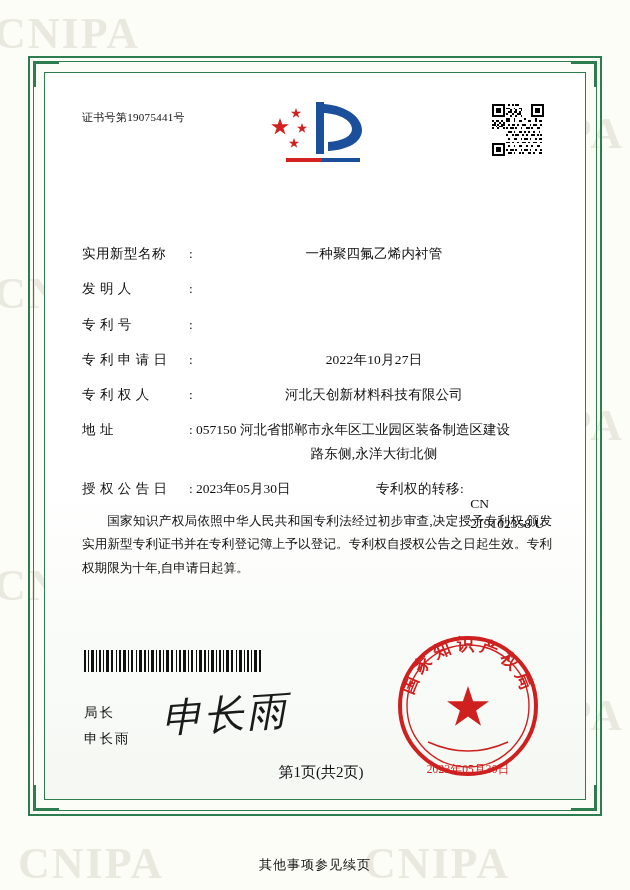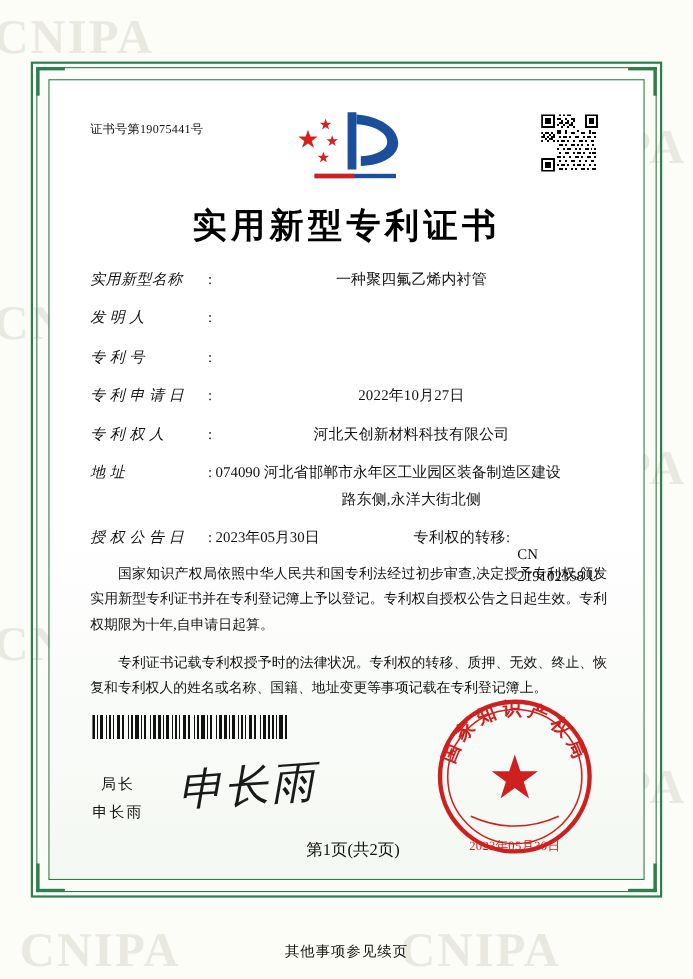--- a/index.html
+++ b/index.html
@@ -142,21 +142,20 @@
     margin-bottom: 15px;
     font-size: 13.5px;
     color: #111;
     line-height: 1.5;
   }
   .field-label {
     width: 104px;
     flex: 0 0 104px;
     letter-spacing: 0.5px;
     white-space: nowrap;
-    font-style: italic;
   }
   .field-colon {
     flex: 0 0 10px;
     text-align: center;
   }
   .field-value {
     flex: 1 1 auto;
     letter-spacing: 0.2px;
     text-align: center;
   }
@@ -193,21 +192,20 @@
   }
 
   .signature-block {
     position: absolute;
     left: 40px;
     top: 628px;
     font-size: 13.5px;
     color: #111;
     line-height: 1.9;
     letter-spacing: 2px;
-    text-align: center;
   }
   .sig-script {
     position: absolute;
     left: 118px;
     top: 615px;
     font-size: 40px;
     font-family: "DejaVu Serif", serif;
     font-style: italic;
     color: #1a1a1a;
     transform: rotate(-4deg);
@@ -409,21 +407,20 @@
         </g>
 
         <path d="M66 6 L74 6 L74 58 L66 58 Z" fill="#1b4f9c"></path>
         <path d="M74 8 C98 10 112 22 112 34 C112 46 98 54 78 55 L78 46 C93 45 102 40 102 33 C102 25 91 18 74 17 Z" fill="#1b4f9c"></path>
 
         <rect x="36" y="62" width="74" height="4" fill="#1b4f9c"></rect>
         <rect x="36" y="62" width="36" height="4" fill="#d32020"></rect>
       </svg>
     </div>
 
-    <div class="title">实用新型专利证书</div>
 
     <div class="fields">
 
       <div class="field-row">
         <div class="field-label">实用新型名称</div>
         <div class="field-colon">:</div>
         <div class="field-value">一种聚四氟乙烯内衬管</div>
       </div>
 
       <div class="field-row">
@@ -445,40 +442,39 @@
       <div class="field-row">
         <div class="field-label">专 利 权 人</div>
         <div class="field-colon">:</div>
         <div class="field-value">河北天创新材料科技有限公司</div>
       </div>
 
       <div class="field-row">
         <div class="field-label">地 址</div>
         <div class="field-colon">:</div>
         <div style="flex:1 1 auto;">
-          <div>074090 河北省邯郸市永年区工业园区装备制造区建设</div>
+          <div>057150 河北省邯郸市永年区工业园区装备制造区建设</div>
           <div class="field-value second-line">路东侧,永洋大街北侧</div>
         </div>
       </div>
 
       <div class="field-row">
         <div class="field-label">授 权 公 告 日</div>
         <div class="field-colon">:</div>
         <div class="inline-split">
           <div class="left-val">2023年05月30日</div>
           <div class="right-label">专利权的转移:</div>
           <div class="right-val">CN 219102358 U</div>
         </div>
       </div>
 
     </div>
 
     <div class="paras">
       <div class="para">国家知识产权局依照中华人民共和国专利法经过初步审查,决定授予专利权,颁发实用新型专利证书并在专利登记簿上予以登记。专利权自授权公告之日起生效。专利权期限为十年,自申请日起算。</div>
-      <div class="para">专利证书记载专利权授予时的法律状况。专利权的转移、质押、无效、终止、恢复和专利权人的姓名或名称、国籍、地址变更等事项记载在专利登记簿上。</div>
     </div>
 
     <div class="barcode">
       <svg width="178" height="22" shape-rendering="crispEdges">
         <g fill="#111">
           <rect x="0" y="0" width="2" height="22"></rect>
             <rect x="4" y="0" width="1" height="22"></rect>
           <rect x="7" y="0" width="3" height="22"></rect>
             <rect x="12" y="0" width="1" height="22"></rect>
           <rect x="15" y="0" width="2" height="22"></rect>

